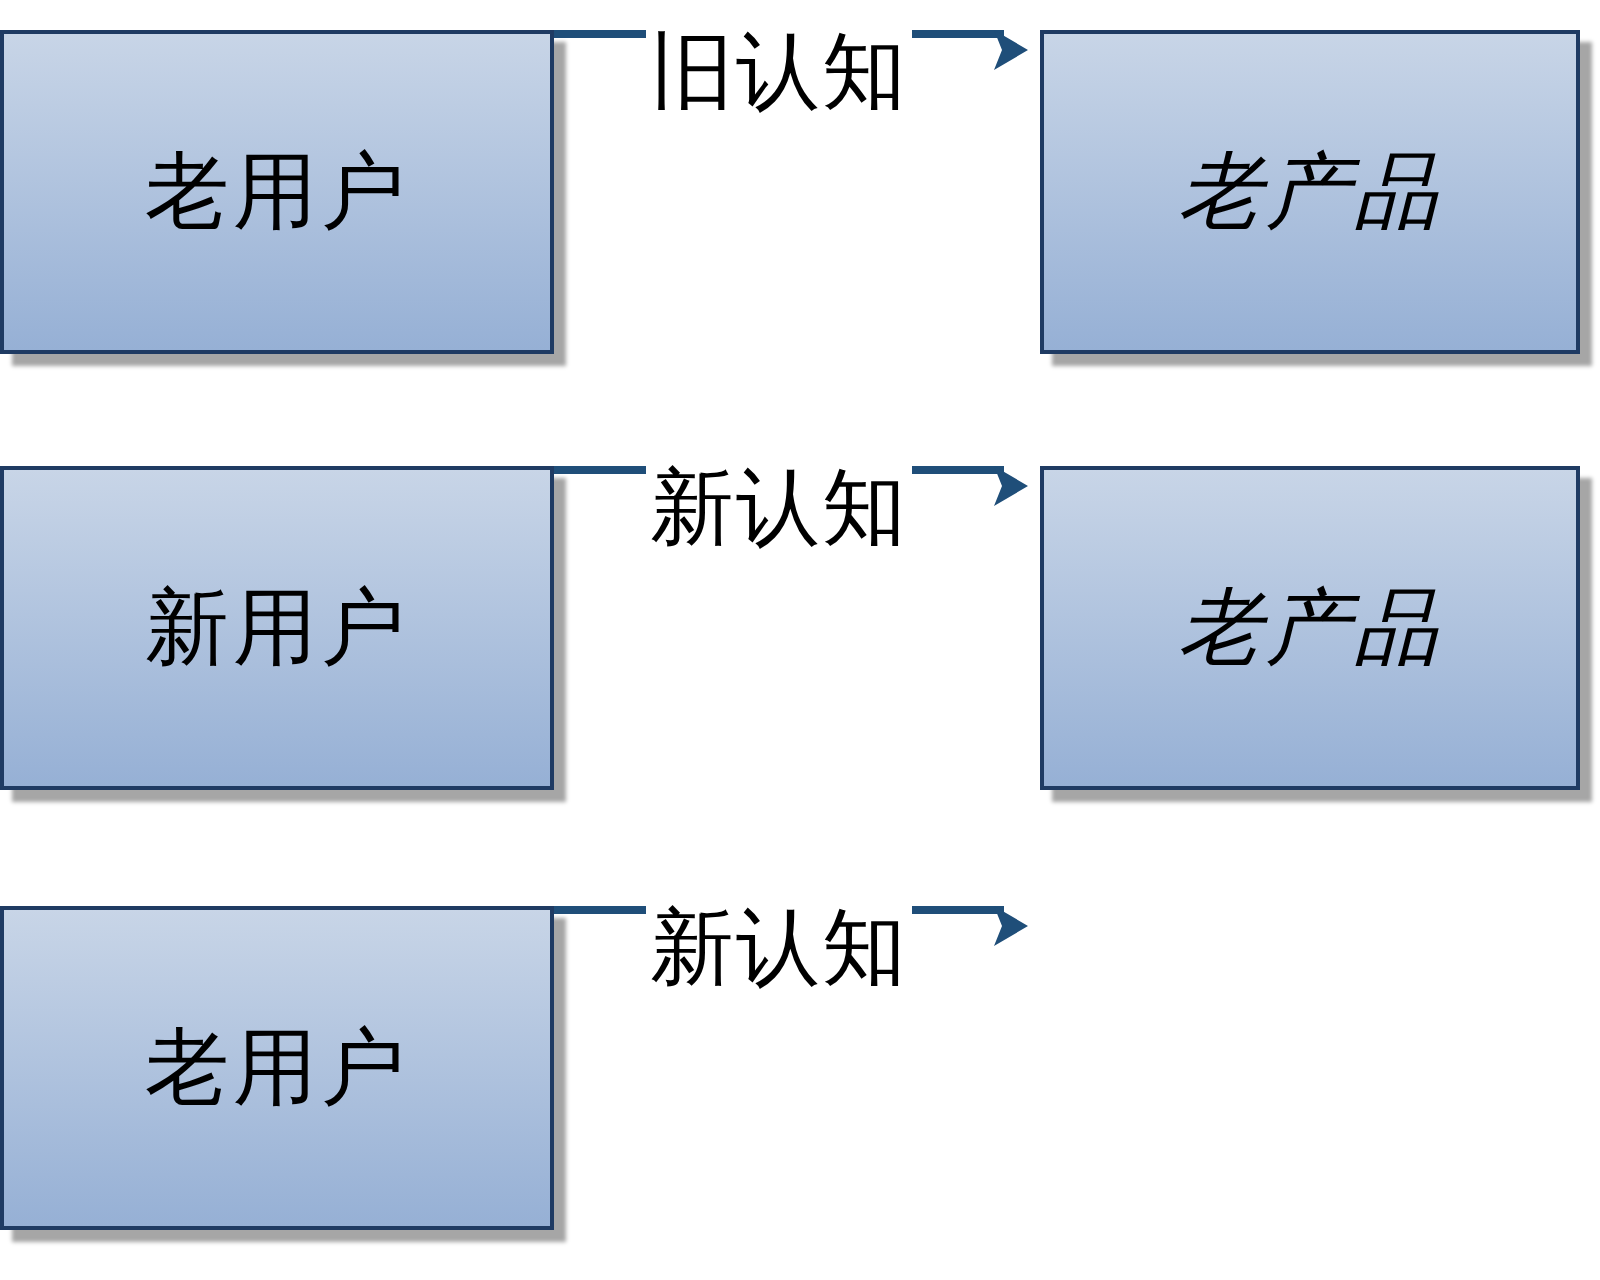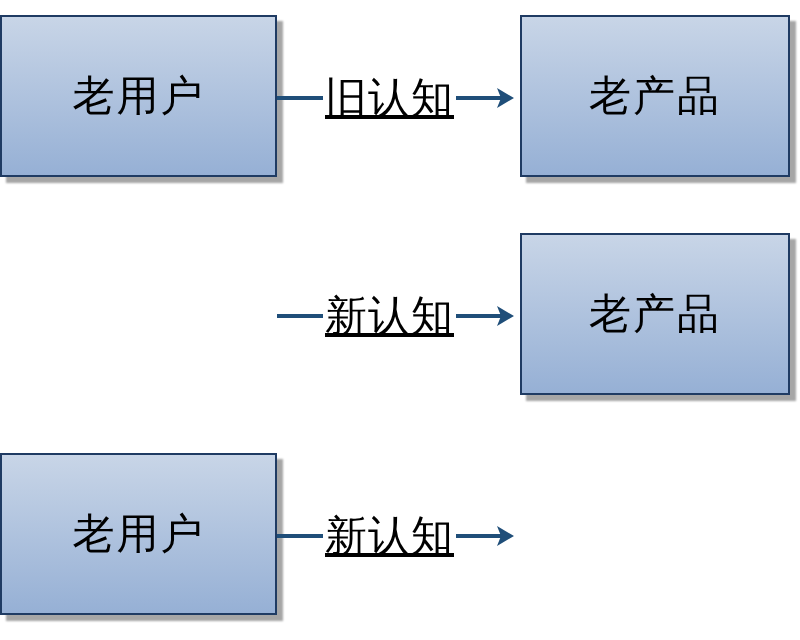--- a/index.html
+++ b/index.html
@@ -27,25 +27,25 @@
     position:absolute;top:0;
     height:162px;
     border:2px solid var(--box-border);
     background:linear-gradient(to bottom,var(--box-fill-top) 0%,var(--box-fill-bottom) 100%);
     box-shadow:6px 6px 2px var(--shadow);
     display:flex;align-items:center;justify-content:center;
     font-size:42px;letter-spacing:2px;color:var(--text);
     box-sizing:border-box;
   }
   .node-left{left:0;width:277px;}
-  .node-right{left:520px;width:270px;}
+  .node-right{left:520px;width:270px;font-style:italic;}
   .connector{
     position:absolute;left:277px;top:0;
     width:237px;height:100%;
-    display:flex;align-items:center;text-decoration:underline;
+    display:flex;
   }
   .seg{flex:1;height:4px;background:var(--connector);min-width:20px;}
   .edge-label{
     font-size:42px;letter-spacing:1px;color:var(--text);
     padding:0 2px;white-space:nowrap;line-height:1;
   }
   .arrowhead{flex:none;margin-left:-5px;display:block;color:var(--connector);}
 </style>
 </head>
 <body>
@@ -63,20 +63,23 @@
       <svg class="arrowhead" width="17" height="20" viewBox="0 0 17 20">
         <polygon points="0,0 17,10 0,20 4,10" fill="currentColor"></polygon>
       </svg>
     </div>
     <div class="node node-right">
       <span>老产品</span>
     </div>
   </div>
 
   <div class="row row-2">
+    <div class="node node-left">
+      <span>新用户</span>
+    </div>
     <div class="connector">
       <div class="seg"></div>
       <span class="edge-label">新认知</span>
       <div class="seg"></div>
       <svg class="arrowhead" width="17" height="20" viewBox="0 0 17 20">
         <polygon points="0,0 17,10 0,20 4,10" fill="currentColor"></polygon>
       </svg>
     </div>
     <div class="node node-right">
       <span>老产品</span>

